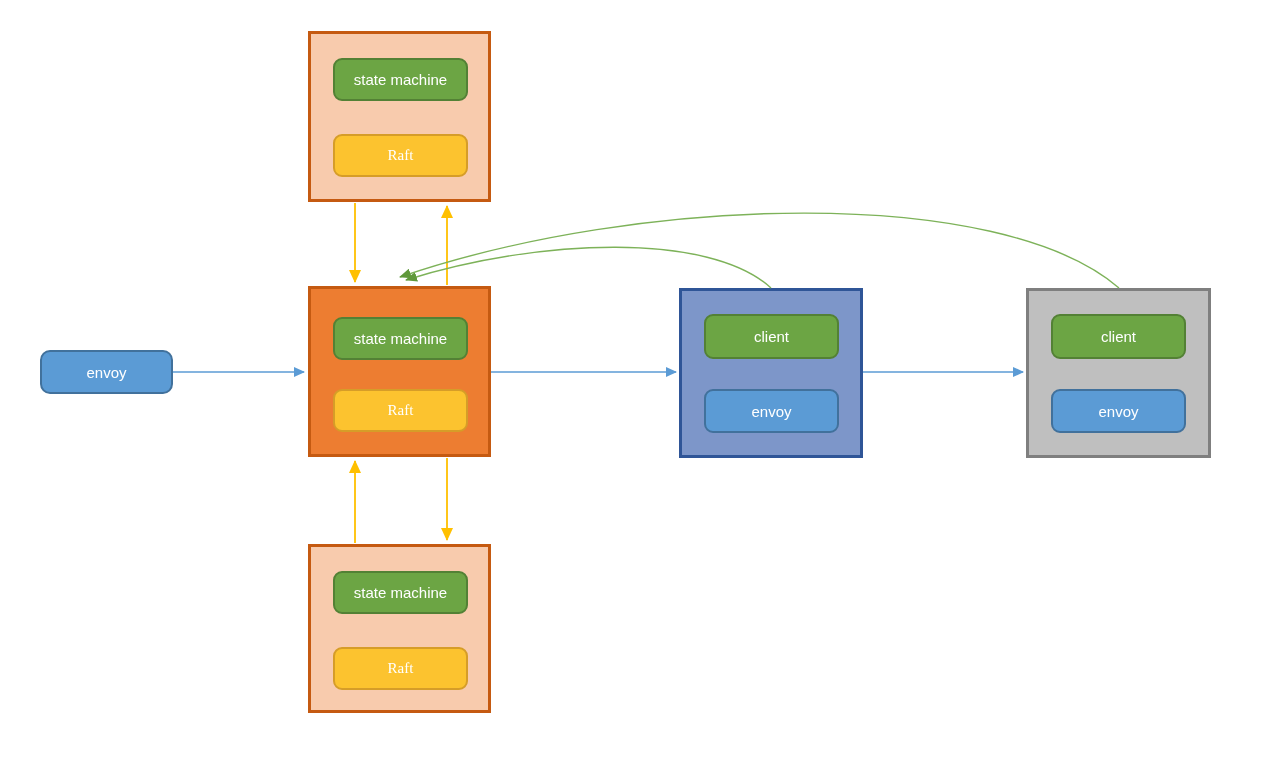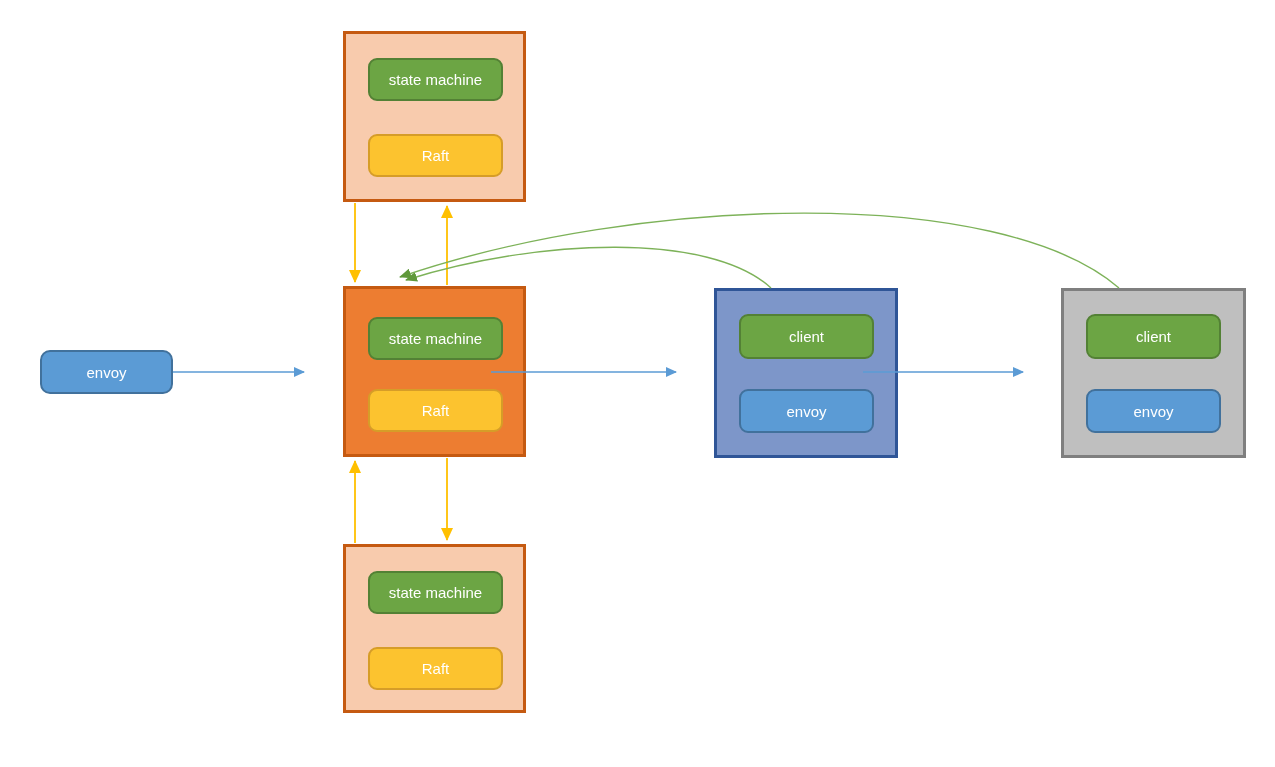--- a/index.html
+++ b/index.html
@@ -7,21 +7,20 @@
     position:relative;
     width:1275px;height:767px;
     background:var(--canvas-bg,#fff);
     font-family:"Liberation Sans", sans-serif;
     overflow:hidden;
   }
   
   .group{
     position:absolute;
     box-sizing:border-box;
-    margin-left:35px;
   }
   .group.server-light{
     background:var(--peach-fill);
     border:3px solid var(--orange-border);
   }
   .group.server-leader{
     background:var(--orange-fill);
     border:3px solid var(--orange-border);
   }
   .group.client-blue{
@@ -44,20 +43,21 @@
   }
   .node.first{top:24px;}
   .node.second{top:100px;}
   .node.green{
     background:var(--green-fill);
     border:2px solid var(--green-border);
   }
   .node.yellow{
     background:var(--yellow-fill);
     border:2px solid var(--yellow-border);
+    font-family:Liberation Serif, serif;
   }
   .node.blue{
     background:var(--blue-fill);
     border:2px solid var(--blue-border);
   }
   
   #left-envoy{
     position:absolute;
     left:40px;top:350px;
     width:133px;height:44px;

